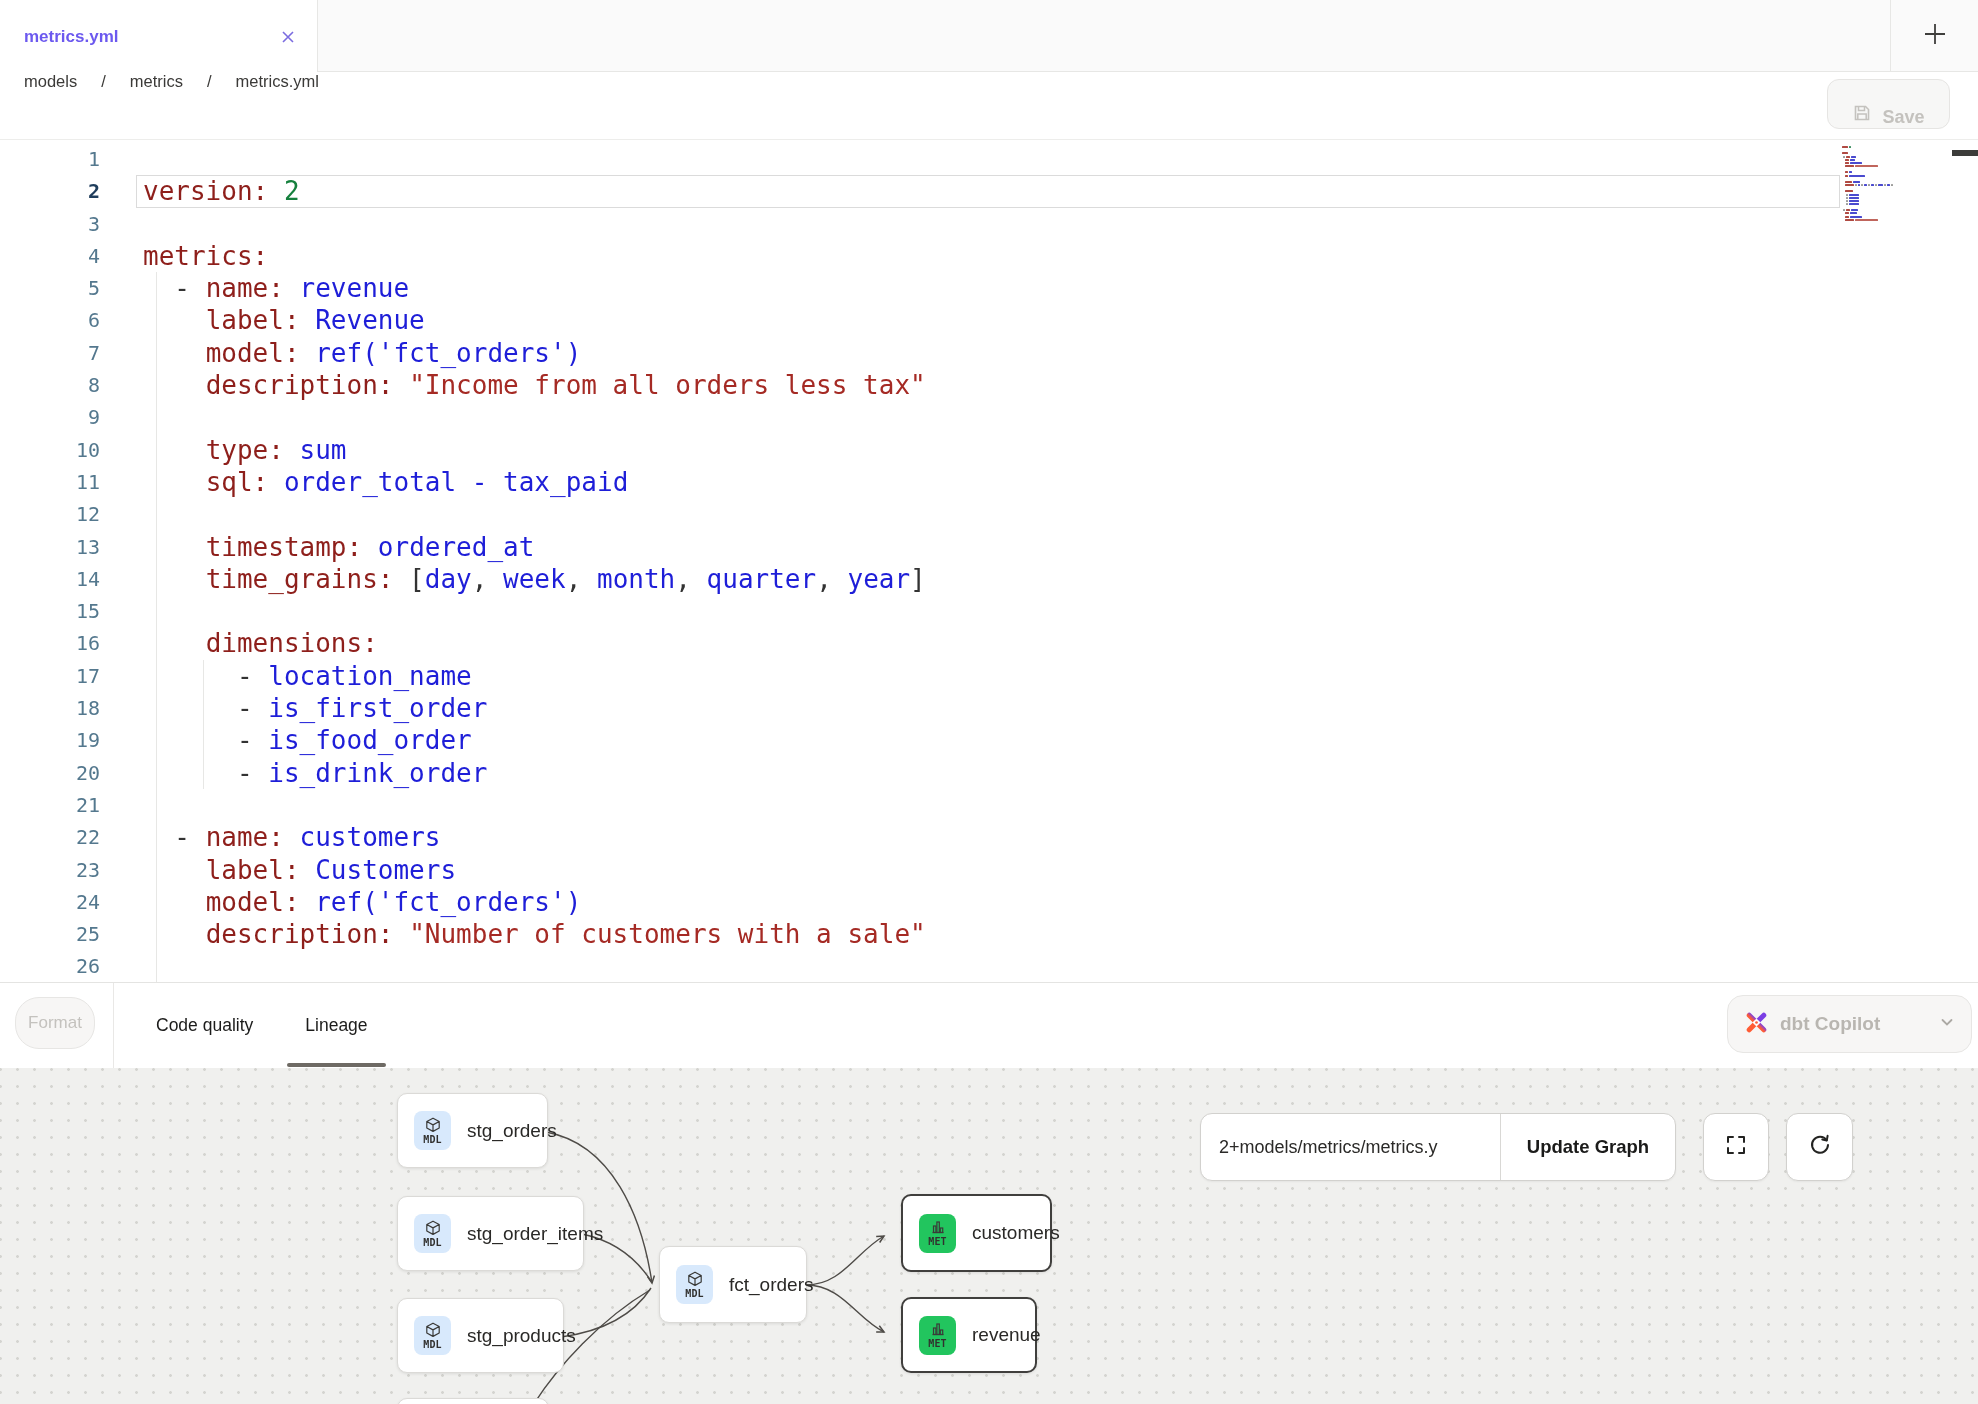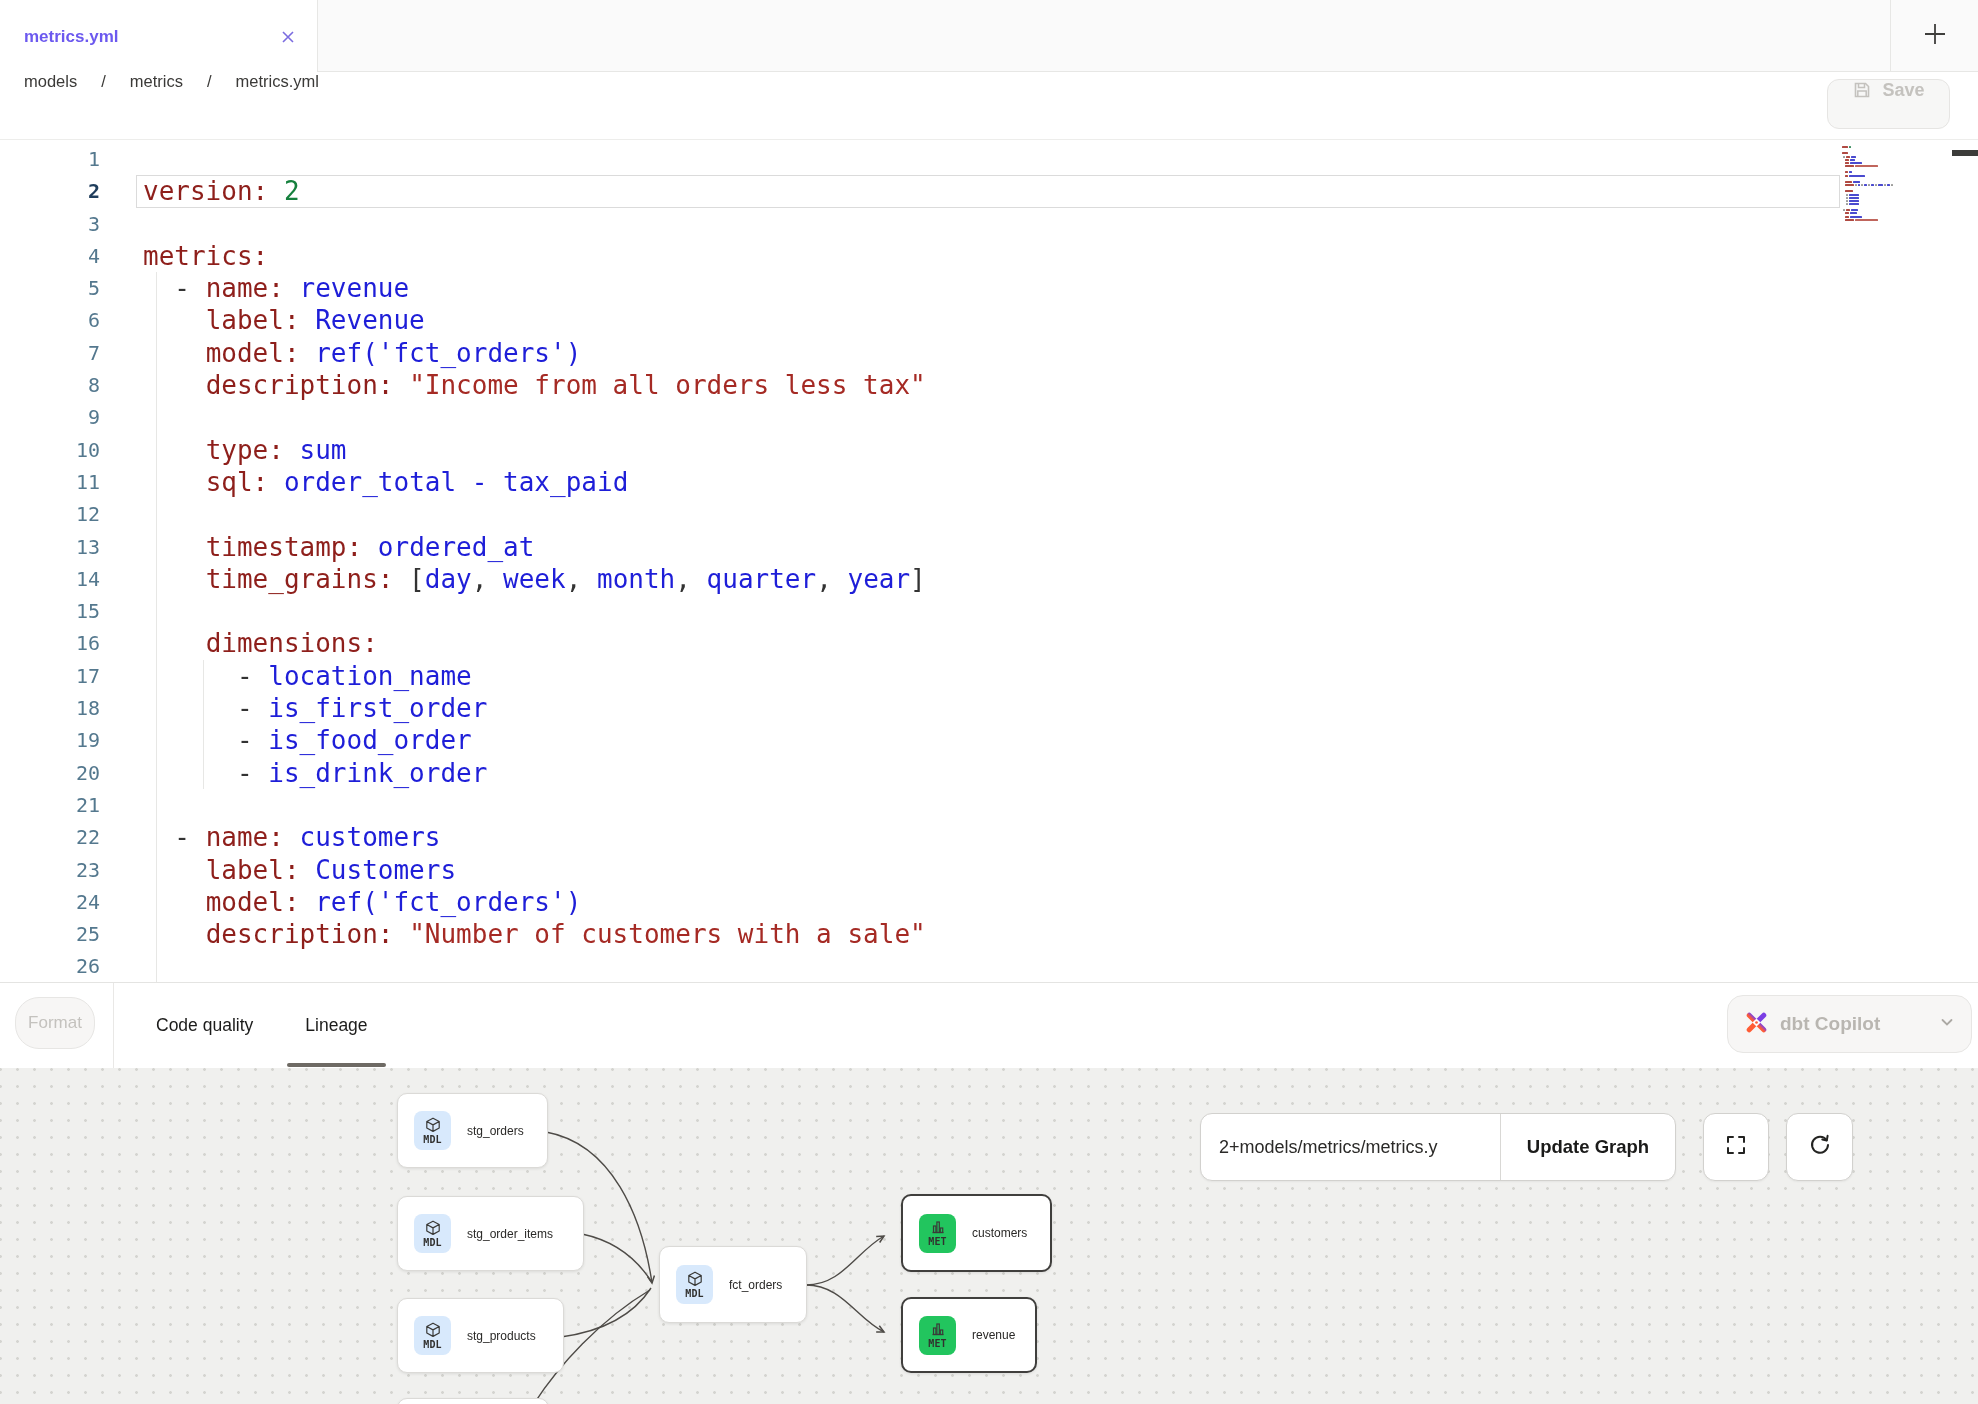--- a/index.html
+++ b/index.html
@@ -9,21 +9,21 @@
   
   .tabstrip{position:absolute;left:0;top:0;width:1978px;height:72px;background:#FAFAFA;border-bottom:1px solid #E7E7E5;}
   .tab-active{position:absolute;left:0;top:0;width:318px;height:73px;background:#fff;border-right:1px solid #E7E7E5;display:flex;align-items:center;padding:0 18px 0 24px;}
   .tab-label{font-size:17px;font-weight:600;color:#6C59EF;flex:1;}
   .tab-close{width:22px;height:22px;display:flex;align-items:center;justify-content:center;cursor:pointer;}
   .newtab-zone{position:absolute;left:1890px;top:0;width:88px;height:72px;border-left:1px solid #E7E7E5;display:flex;align-items:center;justify-content:center;}
 
   
   .header{position:absolute;left:0;top:72px;width:1978px;height:68px;background:#fff;border-bottom:1px solid #EDEDEB;}
   .breadcrumb{position:absolute;left:24px;top:0;height:68px;display:flex;font-size:16.5px;color:#3B3A38;gap:24px;}
-  .save-btn{position:absolute;left:1827px;top:7px;width:123px;height:50px;border-radius:12px;background:#F7F7F6;border:1px solid #E6E5E3;display:flex;align-items:flex-start;justify-content:center;gap:10px;color:#C4C2BE;font-size:18px;font-weight:600;}
+  .save-btn{position:absolute;left:1827px;top:7px;width:123px;height:50px;border-radius:12px;background:#F7F7F6;border:1px solid #E6E5E3;display:flex;align-items:flex-end;justify-content:center;gap:10px;color:#C4C2BE;font-size:18px;font-weight:600;}
 
   
   .editor{position:absolute;left:0;top:140px;width:1978px;height:842px;background:#fff;font-family:"DejaVu Sans Mono",monospace;}
   .active-line{position:absolute;left:136px;top:35px;width:1704px;height:33px;border:1.5px solid #DBDBDB;background:#fff;}
   .code-lines{position:absolute;left:0;top:3px;width:1978px;}
   .cl{position:relative;height:32.3px;}
   .cl .num{position:absolute;left:0;top:0;width:100px;text-align:right;font-size:20px;color:#54788E;line-height:32.3px;}
   .cl.active .num{color:#1F3D5C;font-weight:bold;}
   .cl .code{position:absolute;left:143px;top:0;white-space:pre;font-size:26px;line-height:32.3px;}
   .guide{position:absolute;top:0;bottom:0;width:1px;background:#E7E7E5;}
@@ -47,21 +47,21 @@
 
   
   .canvas{position:absolute;left:0;top:1068px;width:1978px;height:336px;background:#F0F0EE;background-image:radial-gradient(circle,#D4D4D0 1.3px,transparent 1.5px);background-size:17px 17px;background-position:9px 10px;overflow:hidden;}
   .edges{position:absolute;left:0;top:0;width:1978px;height:336px;}
   .node{position:absolute;background:#fff;border:1px solid #DBDAD7;border-radius:10px;box-shadow:0 1px 3px rgba(0,0,0,0.09);display:flex;align-items:center;padding-left:16px;gap:16px;}
   .node.selected{border:2px solid #403F3D;}
   .badge{width:37px;height:39px;border-radius:8px;display:flex;flex-direction:column;align-items:center;justify-content:center;gap:1px;flex:0 0 auto;}
   .badge.mdl{background:#D8E9FC;}
   .badge.met{background:#22c55e;}
   .badge span{font-family:"DejaVu Sans Mono",monospace;font-size:10px;font-weight:bold;color:#31302E;letter-spacing:0.2px;}
-  .node .label{font-size:12px;color:#2A2927;}
+  .node .label{font-size:19px;color:#2A2927;}
 
   .lin-controls{position:absolute;left:1200px;top:45px;height:68px;display:flex;align-items:stretch;background:#fff;border:1px solid #D2D1CE;border-radius:12px;box-shadow:0 1px 2px rgba(0,0,0,0.05);}
   .lin-input{width:299px;border:none;outline:none;background:transparent;font-family:"Liberation Sans",sans-serif;font-size:18px;color:#2B2A28;padding:0 18px;border-radius:12px 0 0 12px;}
   .lin-update{width:175px;border:none;border-left:1px solid #D9D8D5;background:transparent;font-family:"Liberation Sans",sans-serif;font-size:18.5px;font-weight:600;color:#1B1B1A;border-radius:0 12px 12px 0;cursor:pointer;}
   .sq-btn{position:absolute;top:45px;width:66px;height:68px;background:#fff;border:1px solid #D2D1CE;border-radius:12px;display:flex;align-items:center;justify-content:center;cursor:pointer;box-shadow:0 1px 2px rgba(0,0,0,0.05);}
 </style>
 </head>
 <body>
 
 <div class="app">

